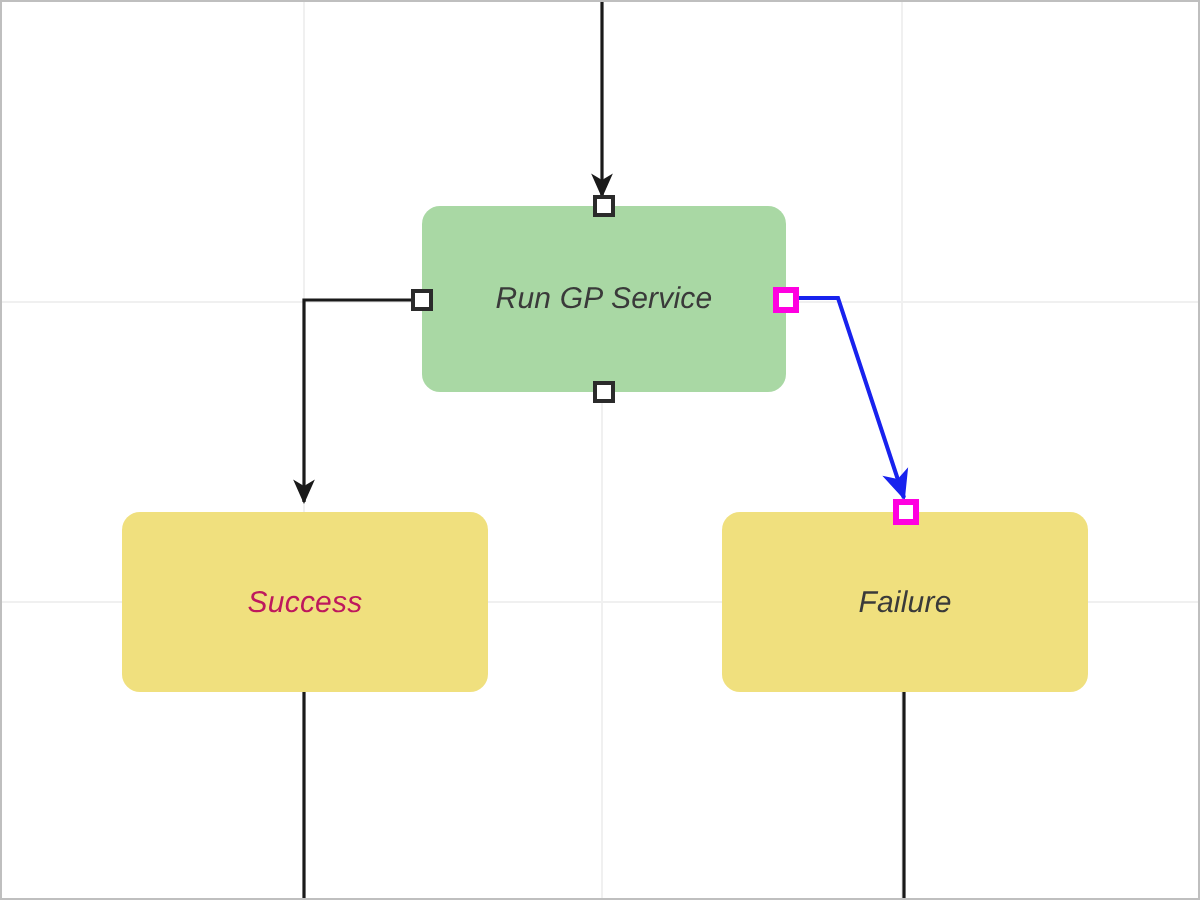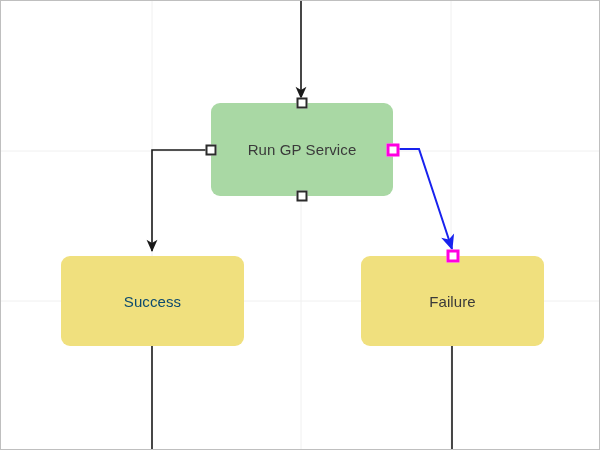--- a/index.html
+++ b/index.html
@@ -12,20 +12,21 @@
     font-family: "Liberation Sans", sans-serif;
   }
   #canvas-root {
     position: relative;
     width: 600px;
     height: 450px;
     overflow: hidden;
     background: #ffffff;
     box-sizing: border-box;
     border: 1px solid #bfbfbf;
+    font-style: italic;
   }
   .grid-layer {
     position: absolute;
     inset: 0;
     pointer-events: none;
   }
   .edge-layer {
     position: absolute;
     inset: 0;
   }
@@ -99,21 +100,21 @@
   </svg>
 
   <div id="node-layer">
       <div class="node" style="left: 210px; top: 102px; width: 182px; height: 93px; background: rgb(169, 216, 164); color: rgb(58, 58, 58);">
         <span class="node-label">Run GP Service</span>
         <div class="handle h-top"></div>
         <div class="handle h-left"></div>
         <div class="handle h-bottom"></div>
         <div class="handle h-right selected"></div>
       </div>
-      <div class="node" style="left: 60px; top: 255px; width: 183px; height: 90px; background: rgb(240, 224, 126); color: #0c4a6e;">
+      <div class="node" style="left: 60px; top: 255px; width: 183px; height: 90px; background: rgb(240, 224, 126); color: #be185d;">
         <span class="node-label">Success</span>
       </div>
       <div class="node" style="left: 360px; top: 255px; width: 183px; height: 90px; background: rgb(240, 224, 126); color: rgb(58, 58, 58); align-items: center;">
         <span class="node-label">Failure</span>
         <div class="handle h-top selected"></div>
       </div>
     </div>
 
 </div>
 

